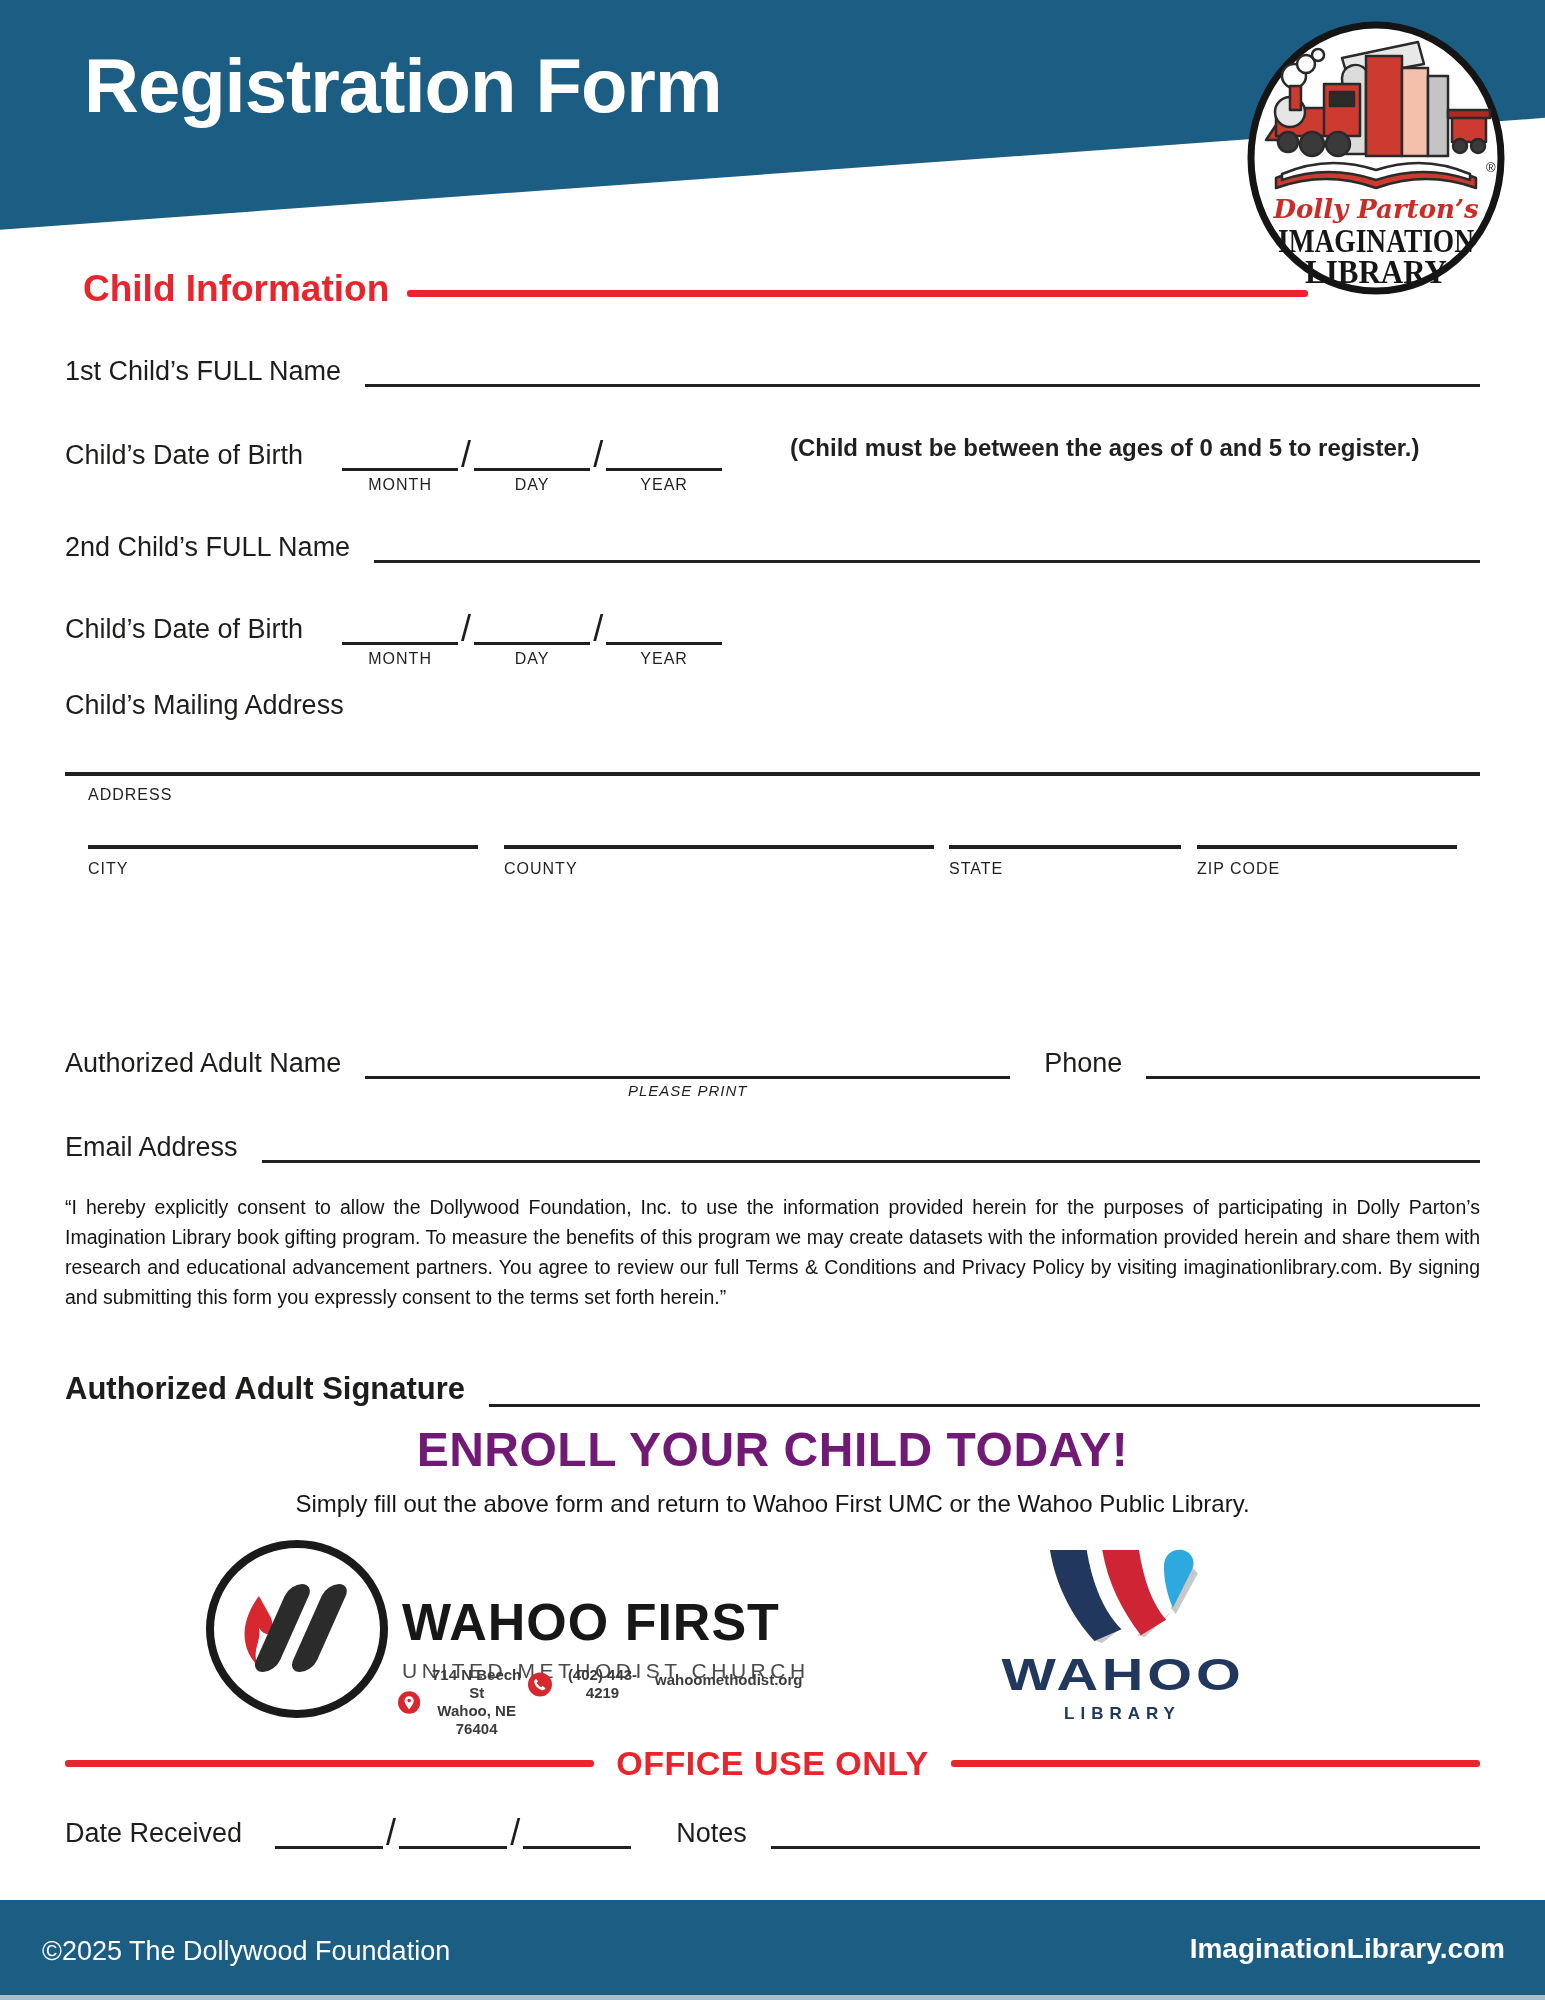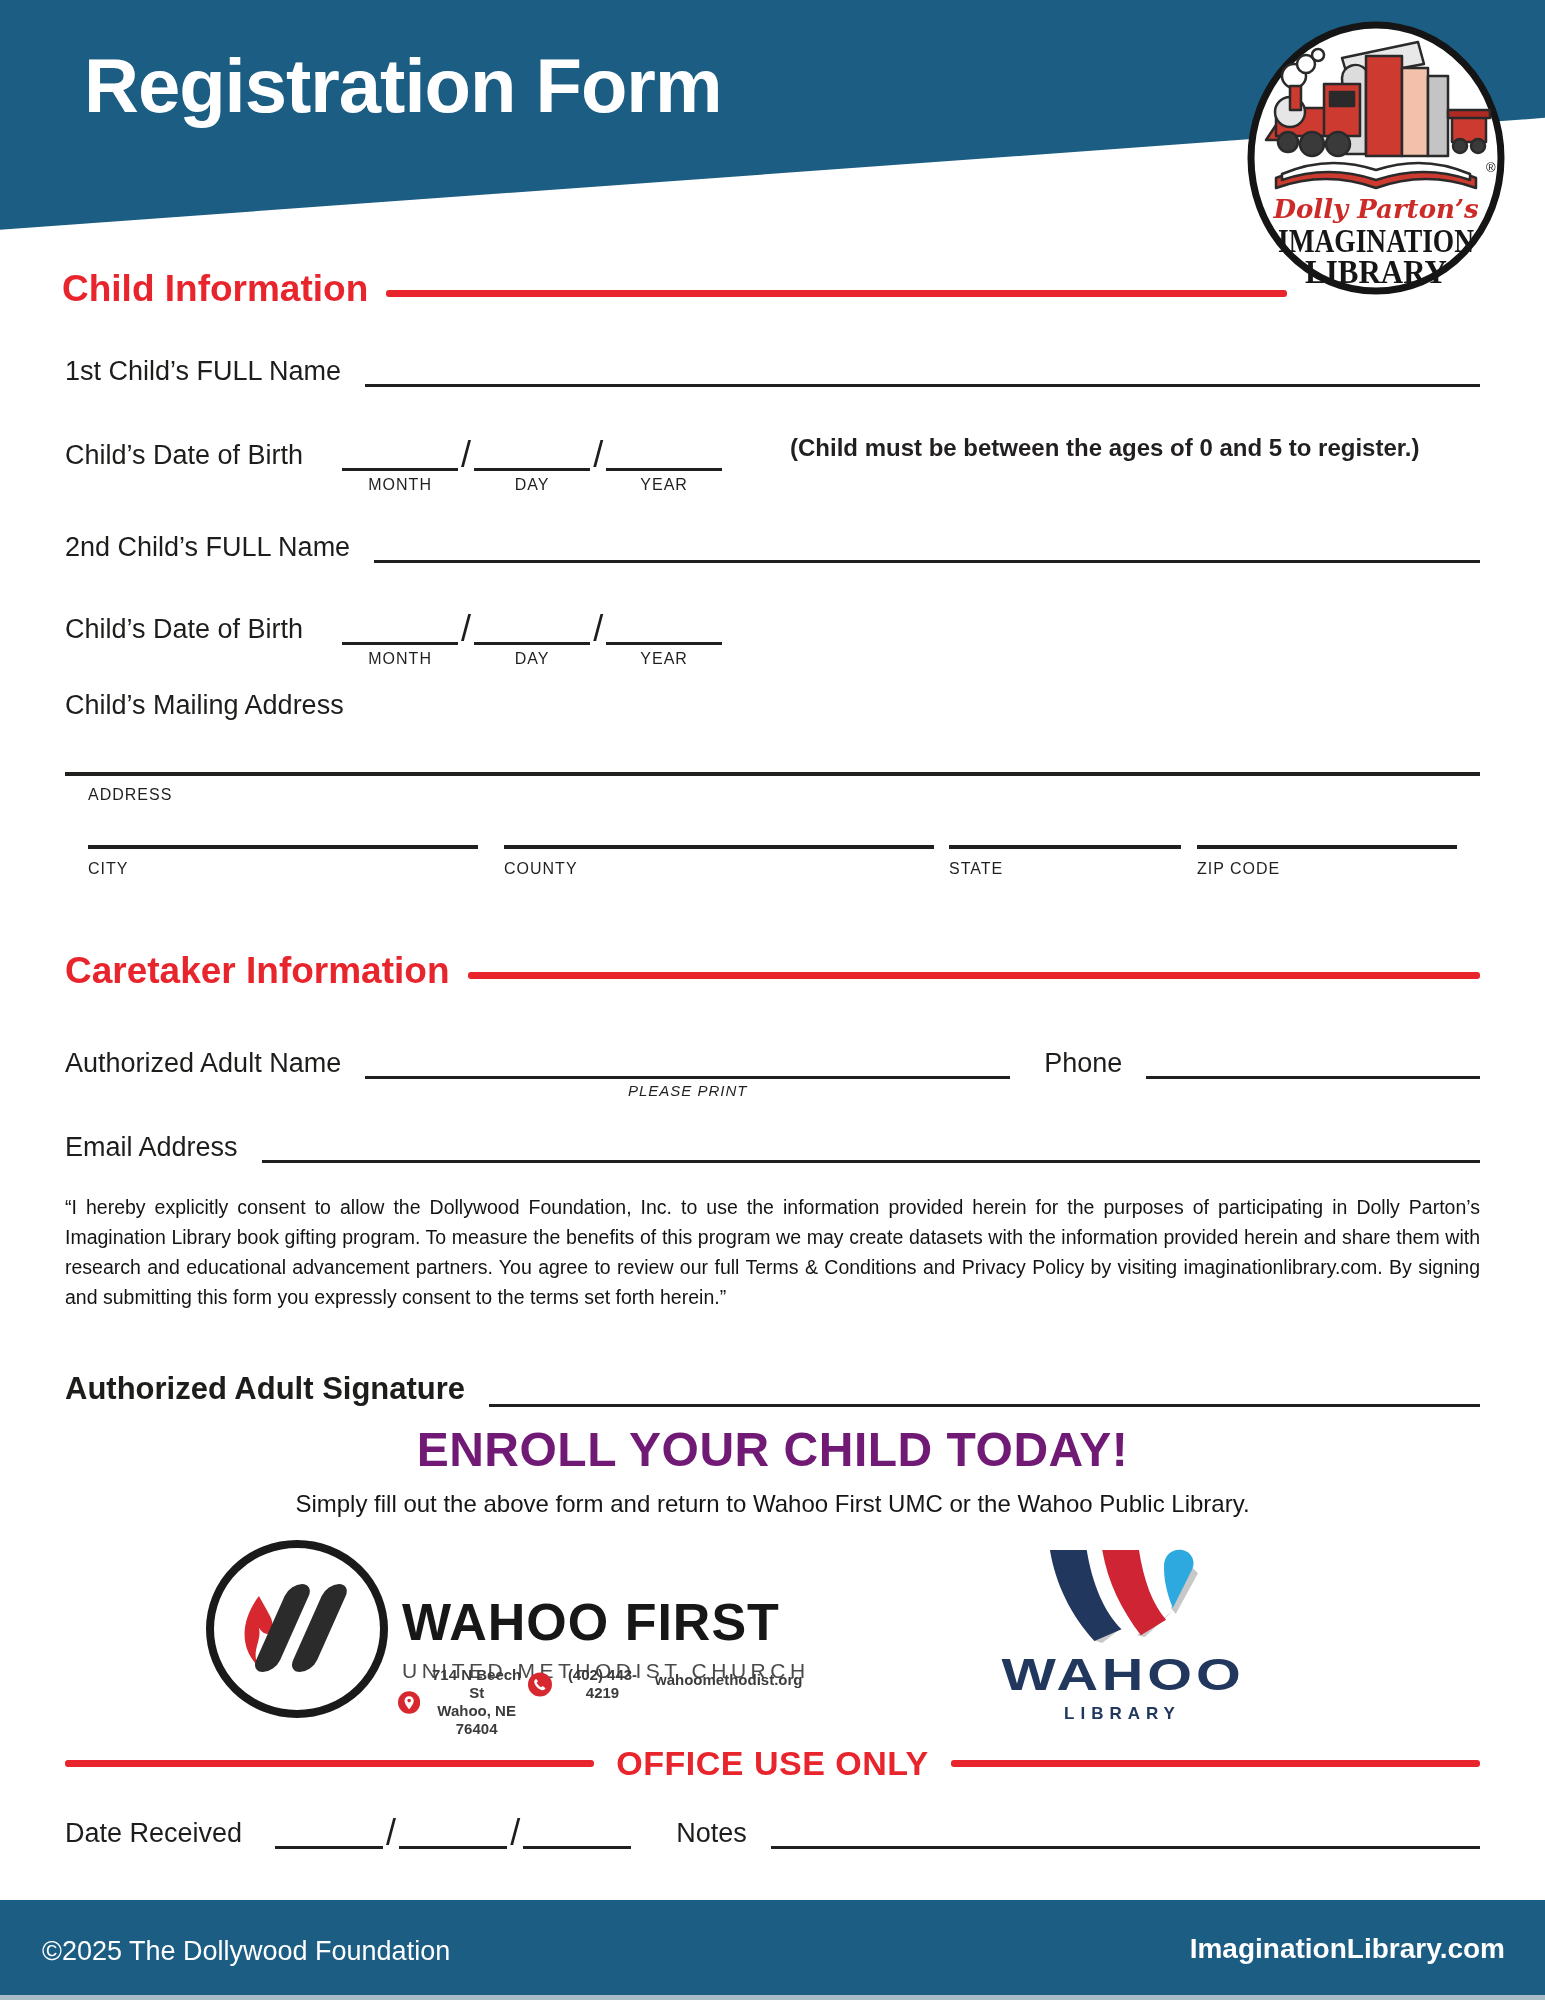--- a/index.html
+++ b/index.html
@@ -92,21 +92,21 @@
       <circle cx="232" cy="126" r="7" fill="#3a3a3a"></circle>
       <path d="M30 158 Q80 136 130 154 Q180 136 230 158 L230 168 Q180 150 130 168 Q80 150 30 168 Z" fill="#cc3a30"></path>
       <path d="M36 154 Q82 134 130 150 Q178 134 224 154 L224 160 Q178 144 130 160 Q82 144 36 160 Z" fill="#fff"></path>
     </g>
     <text x="130" y="198" text-anchor="middle" font-family="'DejaVu Serif',serif" font-style="italic" font-weight="bold" font-size="26" fill="#cc2b27">Dolly Parton’s</text>
     <text x="130" y="232" text-anchor="middle" font-family="'Liberation Serif',serif" font-weight="bold" font-size="34" fill="#161616" textLength="196" lengthAdjust="spacingAndGlyphs">IMAGINATION</text>
     <text x="130" y="263" text-anchor="middle" font-family="'Liberation Serif',serif" font-weight="bold" font-size="34" fill="#161616" textLength="142" lengthAdjust="spacingAndGlyphs">LIBRARY</text>
     <text x="240" y="152" font-size="13" fill="#161616">®</text>
   </svg>
 
-  <div class="sec-head" style="left:62px;top:268px;width:1225px;align-items:center;">
+  <div class="sec-head" style="left:83px;top:268px;width:1225px;align-items:center;">
     <span>Child Information</span>
     <span class="sec-line"></span>
   </div>
 
   <div class="frow" style="left:65px;right:65px;top:348px;">
     <span class="lbl">1st Child’s FULL Name</span>
     <span class="fill"></span>
   </div>
 
   <div class="frow" style="left:65px;top:432px;">
@@ -152,24 +152,20 @@
 
   <div class="hline" style="left:88px;width:390px;top:845px;"></div>
   <div class="hline" style="left:504px;width:430px;top:845px;"></div>
   <div class="hline" style="left:949px;width:232px;top:845px;"></div>
   <div class="hline" style="left:1197px;width:260px;top:845px;"></div>
   <span class="cap" style="left:88px;top:860px;">CITY</span>
   <span class="cap" style="left:504px;top:860px;">COUNTY</span>
   <span class="cap" style="left:949px;top:860px;">STATE</span>
   <span class="cap" style="left:1197px;top:860px;">ZIP CODE</span>
 
-  <div class="sec-head" style="left:65px;right:65px;top:950px;">
-    <span>Caretaker Information</span>
-    <span class="sec-line"></span>
-  </div>
 
   <div class="frow" style="left:65px;right:65px;top:1040px;">
     <span class="lbl">Authorized Adult Name</span>
     <span class="fill fixed nameline">
       <span class="please">PLEASE PRINT</span>
     </span>
     <span class="lbl" style="margin-left:34px;">Phone</span>
     <span class="fill"></span>
   </div>
 

